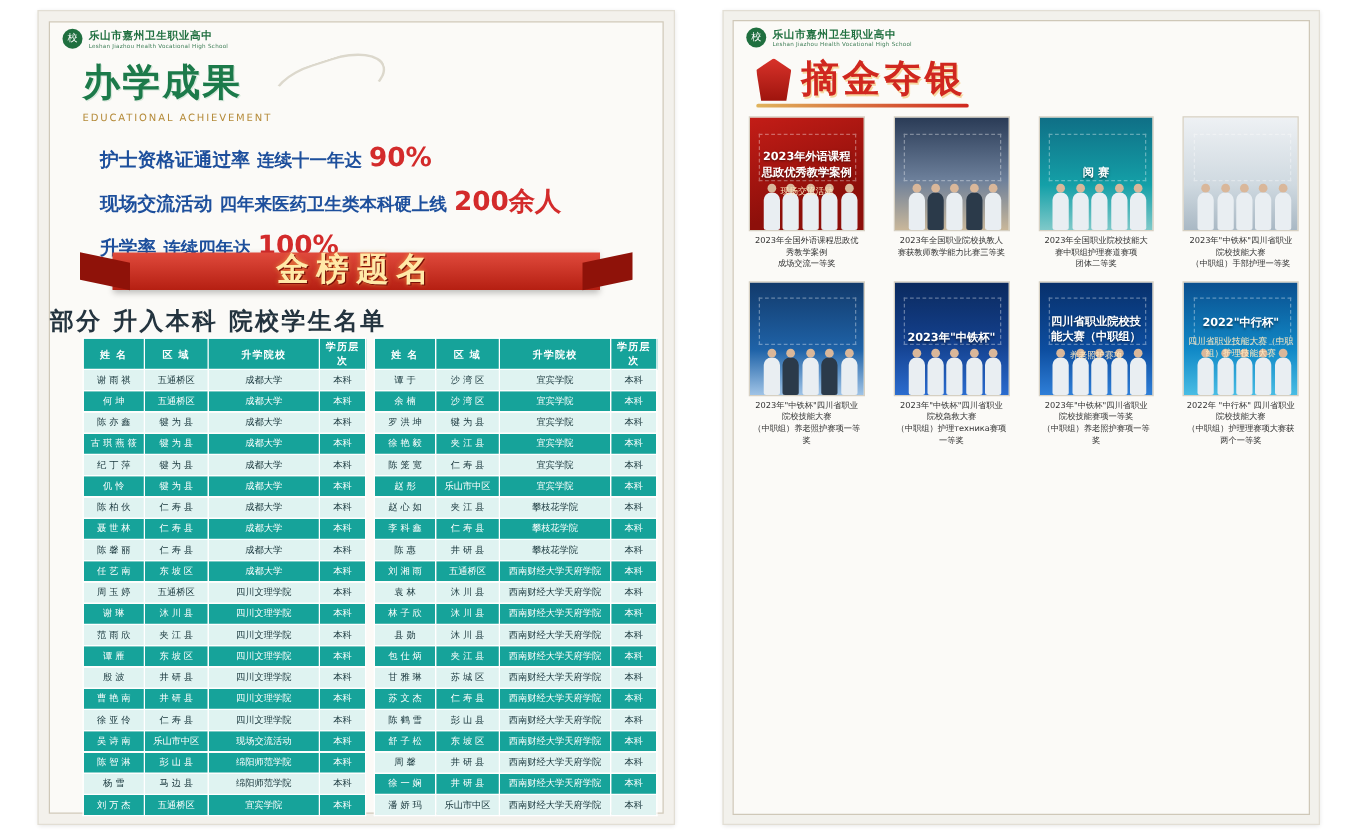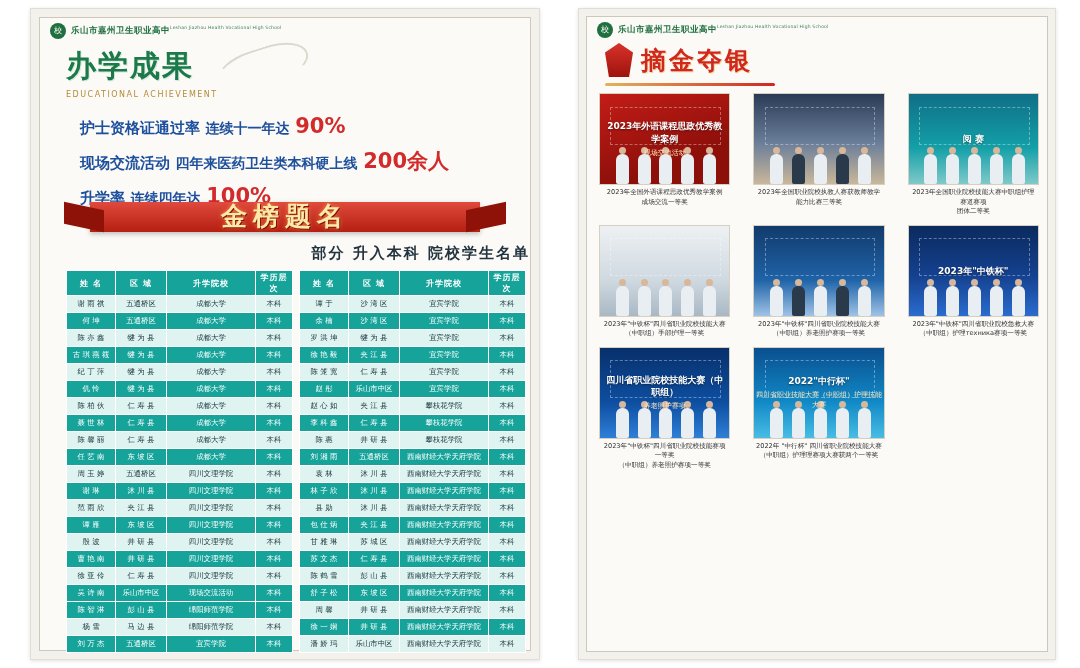--- a/index.html
+++ b/index.html
@@ -66,21 +66,21 @@
     font-size: 8.5px;
     color: #1f6f3f;
     font-weight: bold;
     letter-spacing: 0.5px;
   }
   .brand-en {
     font-size: 4.5px;
     color: #3c7c55;
     letter-spacing: 0.2px;
   }
-  .brand-texts { display: flex; flex-direction: row; justify-content: space-between; }
+  .brand-texts { display: flex; flex-direction: column; justify-content: space-between; }
 
   .title-area {
     position: absolute;
     left: 26px;
     top: 28px;
     width: 260px;
     height: 60px;
   }
   .title-cn {
     font-size: 30px;
@@ -163,22 +163,22 @@
     font-size: 26px;
     font-weight: bold;
     color: #ffe9a8;
     letter-spacing: 6px;
     text-shadow: 1px 1px 0 #7a1007, 0 0 4px rgba(255,200,80,0.6);
   }
   .subtitle {
     position: absolute;
     left: 0; top: 226px;
     width: 100%;
-    text-align: right;
-    font-size: 15px;
+    text-align: left;
+    font-size: 19px;
     font-weight: bold;
     color: #24343f;
     letter-spacing: 2px;
   }
 
   
   .tables {
     position: absolute;
     left: 26px;
     top: 252px;
@@ -242,21 +242,21 @@
     display: flex;
     align-items: center;
   }
   .r-title-emblem {
     width: 28px; height: 34px;
     background: linear-gradient(180deg,#d8322a,#9e140d);
     clip-path: polygon(50% 0%, 100% 28%, 86% 100%, 14% 100%, 0% 28%);
     margin-right: 8px;
   }
   .r-title-cn {
-    font-size: 25px;
+    font-size: 30px;
     font-weight: bold;
     color: #d0271f;
     letter-spacing: 3px;
     text-shadow: 1px 1px 0 #f6d7a0;
   }
   .r-underline {
     position: absolute;
     left: 18px;
     top: 66px;
     width: 170px;
@@ -264,21 +264,21 @@
     background: linear-gradient(90deg,#e0b45c,#d0271f);
     border-radius: 2px;
   }
 
   .grid {
     position: absolute;
     left: 12px;
     top: 76px;
     width: 440px;
     display: grid;
-    grid-template-columns: 1fr 1fr 1fr;
+    grid-template-columns: 1fr 1fr 1fr 1fr;
     gap: 8px 23px;
   }
   .cell { width: 100%; }
   .photo {
     width: 100%;
     height: 92px;
     border: 1px solid #d6d0c2;
     box-sizing: border-box;
     position: relative;
     overflow: hidden;

